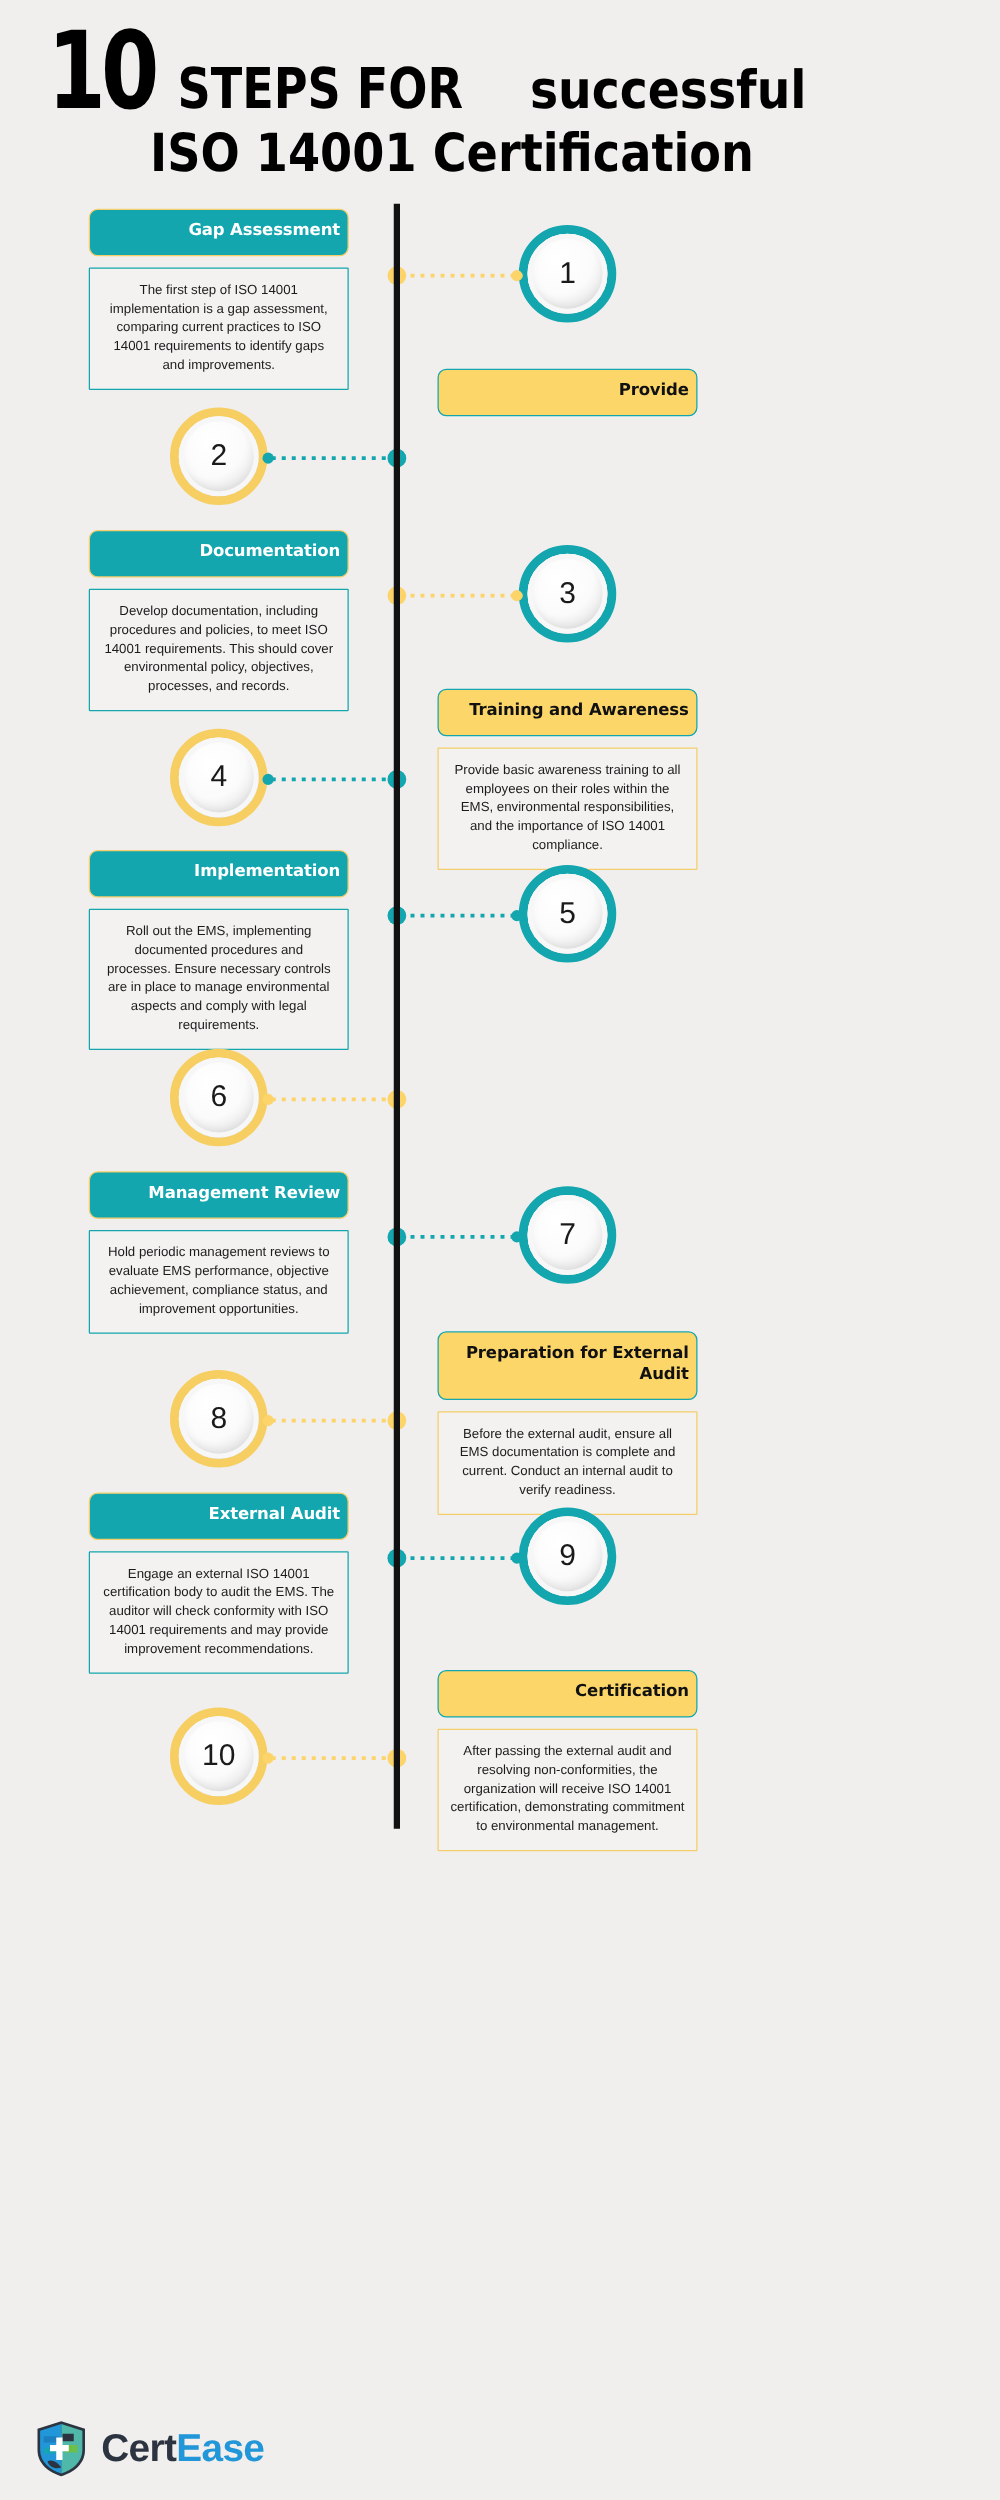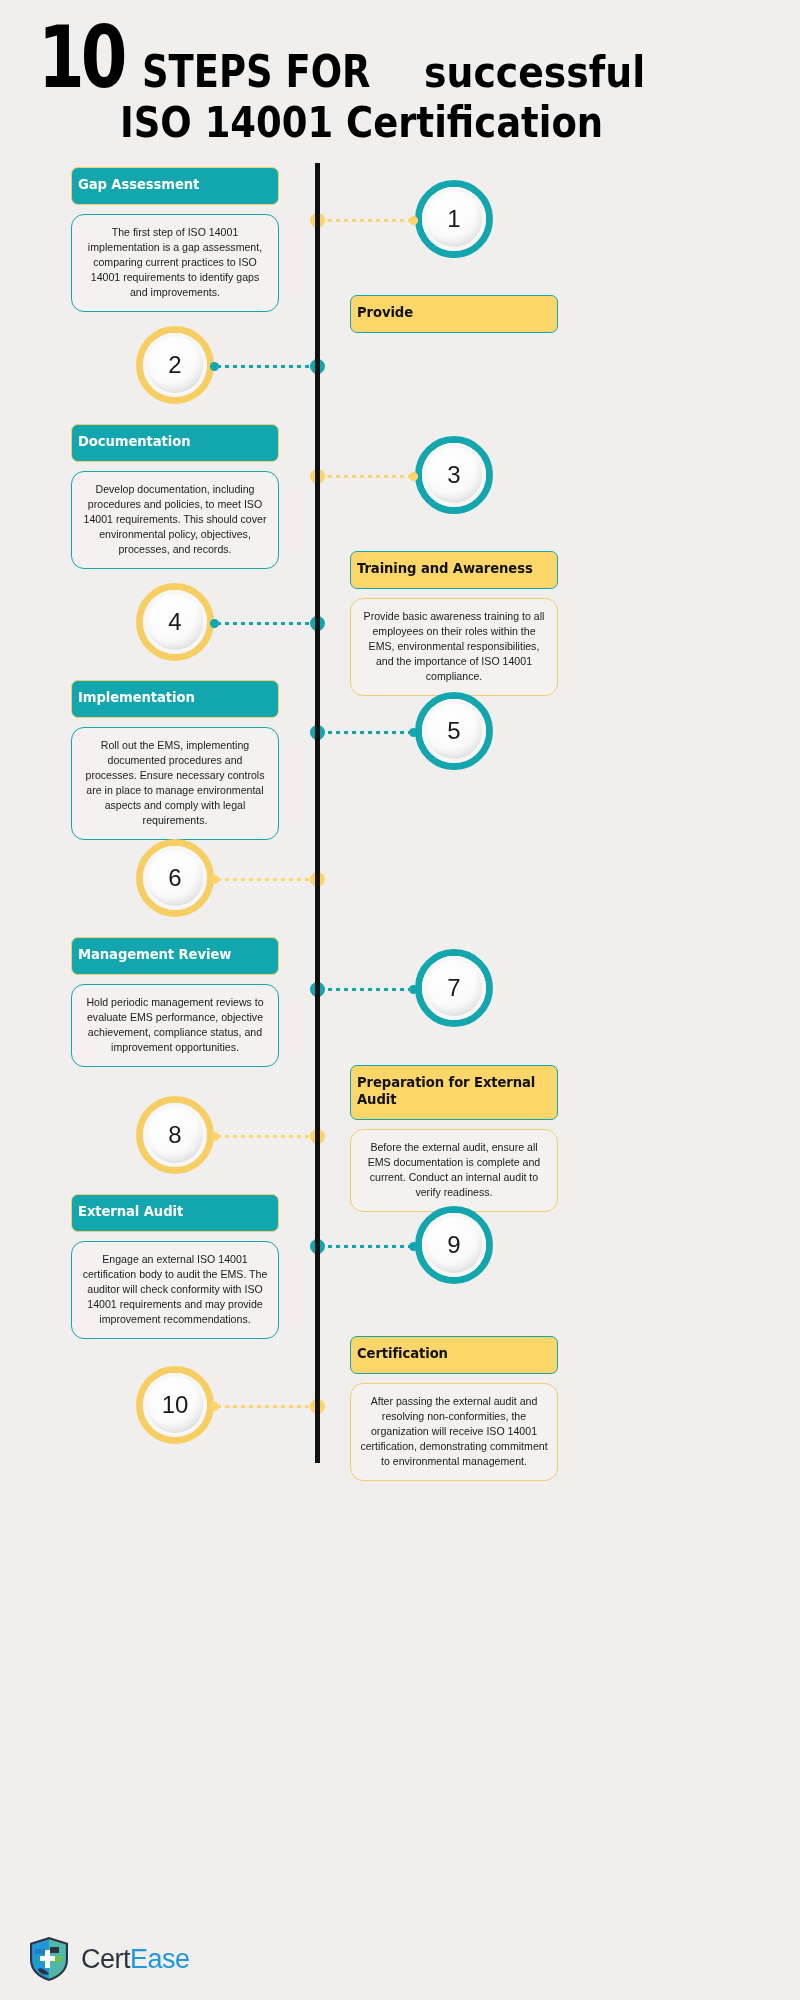--- a/index.html
+++ b/index.html
@@ -91,41 +91,41 @@
   .card-col {
     position: absolute;
     width: 208px;
   }
   .card-col.left  { left: 71px; }
   .card-col.right { left: 350px; }
 
   .chip {
     border-radius: 7px;
     padding: 9px 6px 10px;
-    text-align: left;
+    text-align: right;
     font-family: "DejaVu Sans", sans-serif;
     font-weight: 700;
     font-size: 13.2px;
     line-height: 1.28;
     letter-spacing: -0.1px;
   }
   .chip.teal {
     background: #13a6ae;
     color: #ffffff;
     border: 1.6px solid #f4ce6a;
   }
   .chip.yellow {
     background: #fcd669;
     color: #111111;
     border: 1.6px solid #13a6ae;
   }
 
   .body-box {
     margin-top: 9px;
-    border-radius: 13px;
+    border-radius: 1px;
     padding: 10px 9px 11px;
     text-align: center;
     font-family: "Liberation Sans", sans-serif;
     font-size: 10.6px;
     line-height: 1.42;
     color: #1b1b1b;
     background: #f3f2f0;
   }
   .body-box.teal   { border: 1.1px solid #13a6ae; }
   .body-box.yellow { border: 1.1px solid #f4ce6a; }
@@ -198,22 +198,22 @@
     position: absolute;
     left: 28px;
     bottom: 18px;
     display: flex;
     align-items: center;
     gap: 11px;
   }
   .logo-mark { width: 42px; height: 46px; }
   .logo-text {
     font-family: "Liberation Sans", sans-serif;
-    font-size: 27px;
-    font-weight: 400;
+    font-size: 31px;
+    font-weight: 700;
     letter-spacing: -0.5px;
   }
   .logo-cert { color: #2b3440; }
   .logo-ease { color: #2196d8; }
 </style>
 </head>
 <body>
 
 <div class="header">
   <div class="title-row-1">

